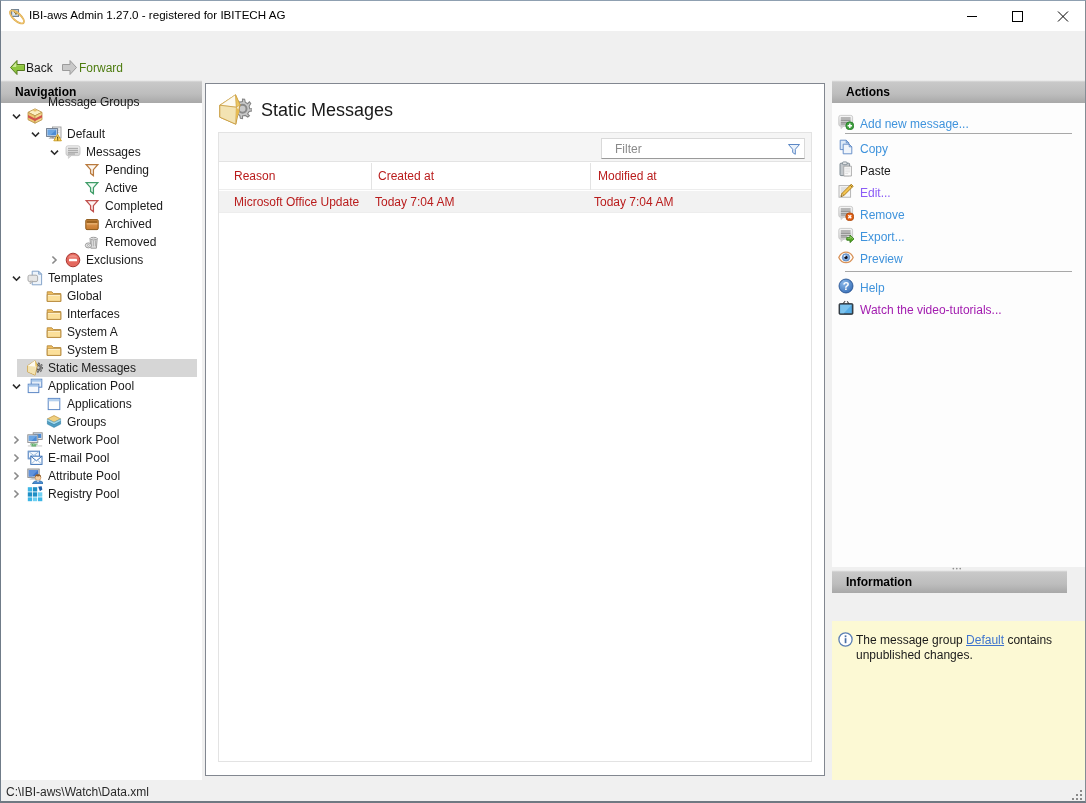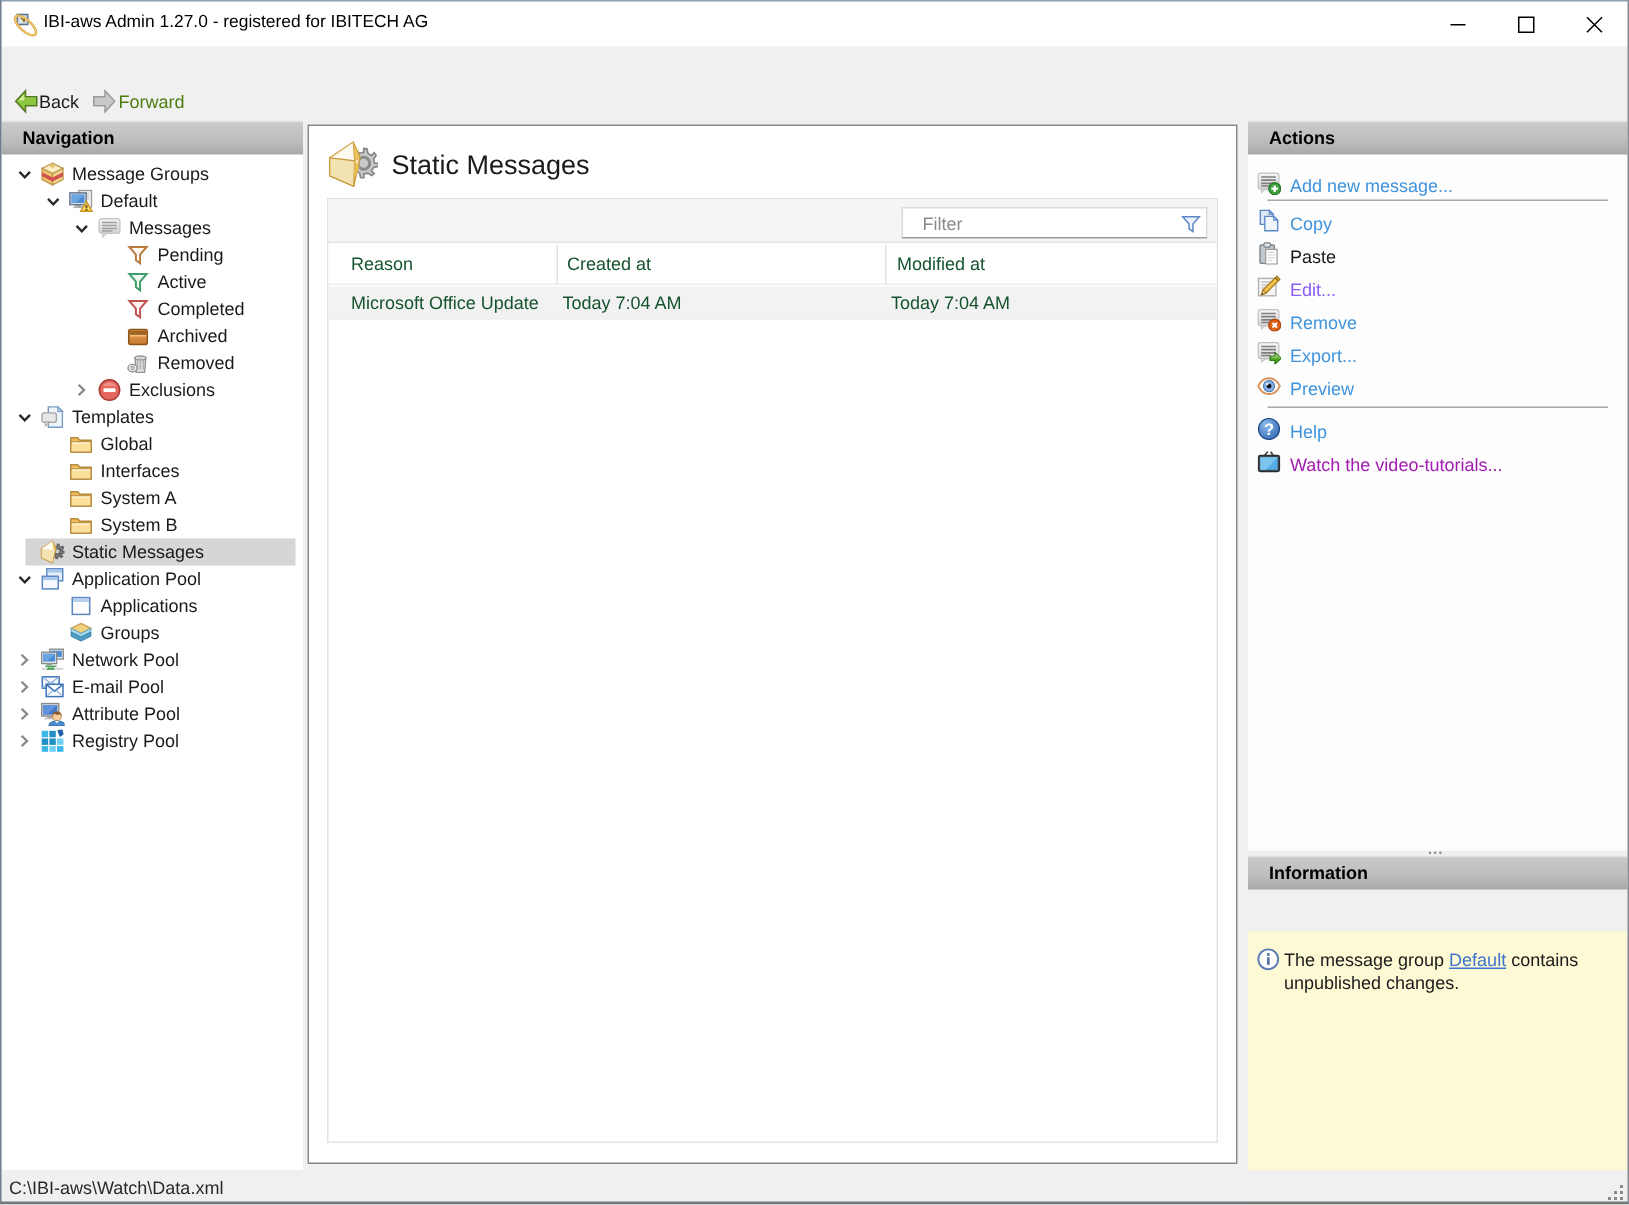--- a/index.html
+++ b/index.html
@@ -19,26 +19,26 @@
 .tlabel { position:absolute; white-space:nowrap; color:#1a1a1a; }
 .center { position:absolute; left:205px; top:83px; width:620px; height:693px; background:#ffffff; border:1px solid #828790; }
 .ctitle { position:absolute; left:261px; top:100px; font-size:18px; color:#1a1a1a; }
 .inner { position:absolute; left:218px; top:132px; width:594px; height:630px; border:1px solid #e3e3e3; background:#fff; }
 .filterbar { position:absolute; left:0; top:0; width:592px; height:29px; background:#f5f5f5; border-bottom:1px solid #e3e3e3; }
 .filterbox { position:absolute; left:382px; top:5px; width:204px; height:21px; background:#fff; border:1px solid #d9d9d9; border-bottom:1px solid #9a9a9a;text-align:right; }
 .filtertext { position:absolute; left:13px; top:3px; color:#8a8a8a; }
 .thead { position:absolute; left:0; top:30px; width:592px; height:27px; background:#fff; border-bottom:1px solid #ededed; }
 .thead .sep { position:absolute; top:0; width:1px; height:27px; background:#e3e3e3; }
 .trow { position:absolute; left:0; top:58px; width:592px; height:22px; background:#f2f2f2; border-bottom:1px solid #ededed; }
-.cellpad { position:absolute; top:0; line-height:27px; color:#14532d; white-space:nowrap;text-align:center; }
+.cellpad { position:absolute; top:0; line-height:27px; color:#b91c1c; white-space:nowrap;text-align:center; }
 .actions { position:absolute; left:832px; top:80px; width:253px; height:487px; background:#fdfdfd; }
 .actions .panel-header { position:absolute; left:0; top:0; width:100%; height:23px; }
 .act-sep { position:absolute; left:845px; width:227px; height:1px; background:#a8a8a8; }
 .splitdots { position:absolute; left:832px; top:566px; width:253px; height:6px; }
-.infohdr { position:absolute; left:832px; top:570px; width:253px; height:23px; }
+.infohdr { position:absolute; left:832px; top:570px; width:235px; height:23px; }
 .infobody { position:absolute; left:832px; top:593px; width:253px; height:186px; background:#fcf9d4;margin-top:28px; }
 .statusbar { position:absolute; left:1px; top:780px; width:1084px; height:21px; background:#f0f0f0; }
 .status-text { position:absolute; left:5px; top:5px; color:#2a2a2a; }
 a.lnk { color:#3f74cd; text-decoration:underline; }
 </style>
 </head>
 <body>
 <div class="titlebar">
   <svg class="abs" style="left:7px;top:4px" width="19" height="20" viewBox="0 0 19 20">
     <rect x="3.4" y="4.6" width="7.2" height="6.8" fill="#b6c6d4" stroke="#5f7386" stroke-width="0.9"></rect>
@@ -76,21 +76,21 @@
 <svg class="abs" style="left:11px;top:111px" width="11" height="10" viewBox="0 0 11 10">
     <path d="M2 3.6 L5.5 7.2 L9 3.6" fill="none" stroke="#2b2b2b" stroke-width="1.6"></path>
   </svg>
 <svg class="abs" style="left:27px;top:108px" width="16" height="16" viewBox="0 0 16 16">
     <path d="M8 0.8 L15 4.3 L8 7.8 L1 4.3 Z" fill="#fbeec2" stroke="#c09a50" stroke-width="0.9"></path>
 <path d="M1 4.3 L8 7.8 V15.2 L1 11.7 Z" fill="#ecc46e" stroke="#c09a50" stroke-width="0.9"></path>
 <path d="M15 4.3 L8 7.8 V15.2 L15 11.7 Z" fill="#f3d68c" stroke="#c09a50" stroke-width="0.9"></path>
 <path d="M1 6.9 L8 10.4 L15 6.9 V9.5 L8 13 L1 9.5 Z" fill="#d2514c"></path>
 <path d="M6.2 2.6 a1.8 1 0 0 1 3.6 0 a1.8 1 0 0 1 -3.6 0" fill="#e8c06a"></path>
   </svg>
-<div class="tlabel" style="left:48px;top:109px">Message Groups</div>
+<div class="tlabel" style="left:48px;top:95px">Message Groups</div>
 <svg class="abs" style="left:30px;top:129px" width="11" height="10" viewBox="0 0 11 10">
     <path d="M2 3.6 L5.5 7.2 L9 3.6" fill="none" stroke="#2b2b2b" stroke-width="1.6"></path>
   </svg>
 <svg class="abs" style="left:46px;top:126px" width="16" height="16" viewBox="0 0 16 16">
     <rect x="6.5" y="1" width="8.5" height="11" fill="#f5f5f5" stroke="#9a9a9a" stroke-width="0.9"></rect>
 <path d="M8 3 h5.5 M8 4.8 h5.5 M8 6.6 h5.5" stroke="#c8c8c8" stroke-width="0.9"></path>
 <rect x="0.6" y="2.6" width="10.8" height="7.8" fill="#e9edf2" stroke="#68778a" stroke-width="1"></rect>
 <rect x="1.7" y="3.7" width="8.6" height="5.6" fill="#4b8bd4"></rect>
 <path d="M1.7 3.7 h8.6 l-6 5.6 h-2.6 Z" fill="#6ba5e2"></path>
 <rect x="4" y="10.4" width="4" height="1.3" fill="#8a8a8a"></rect>

